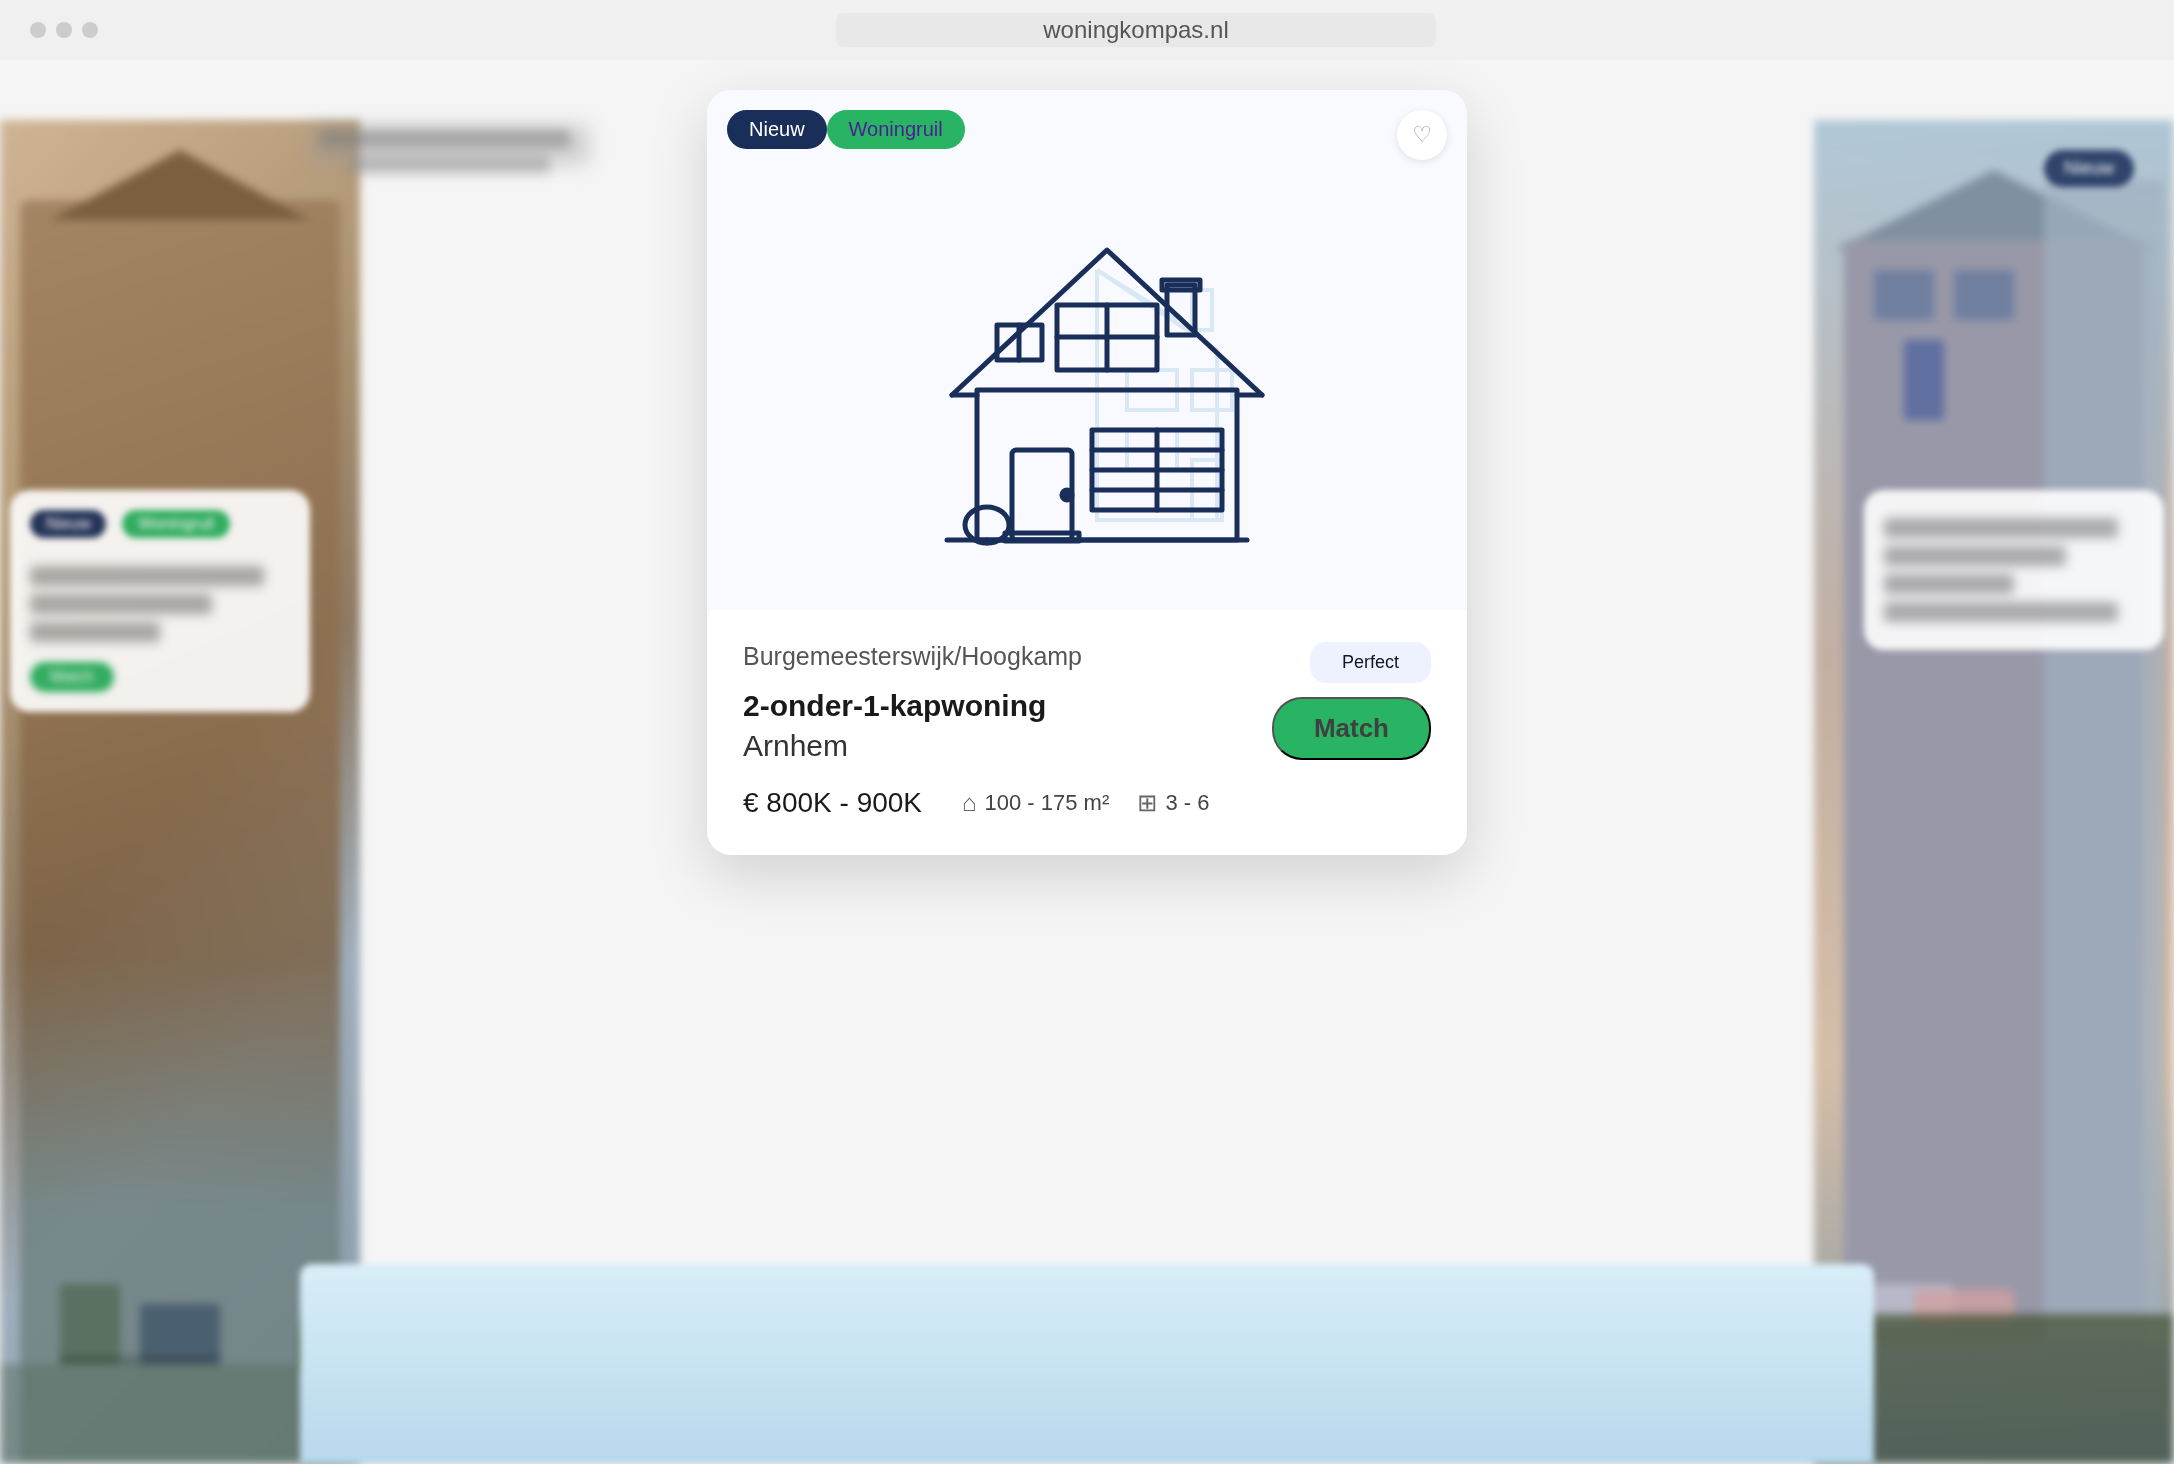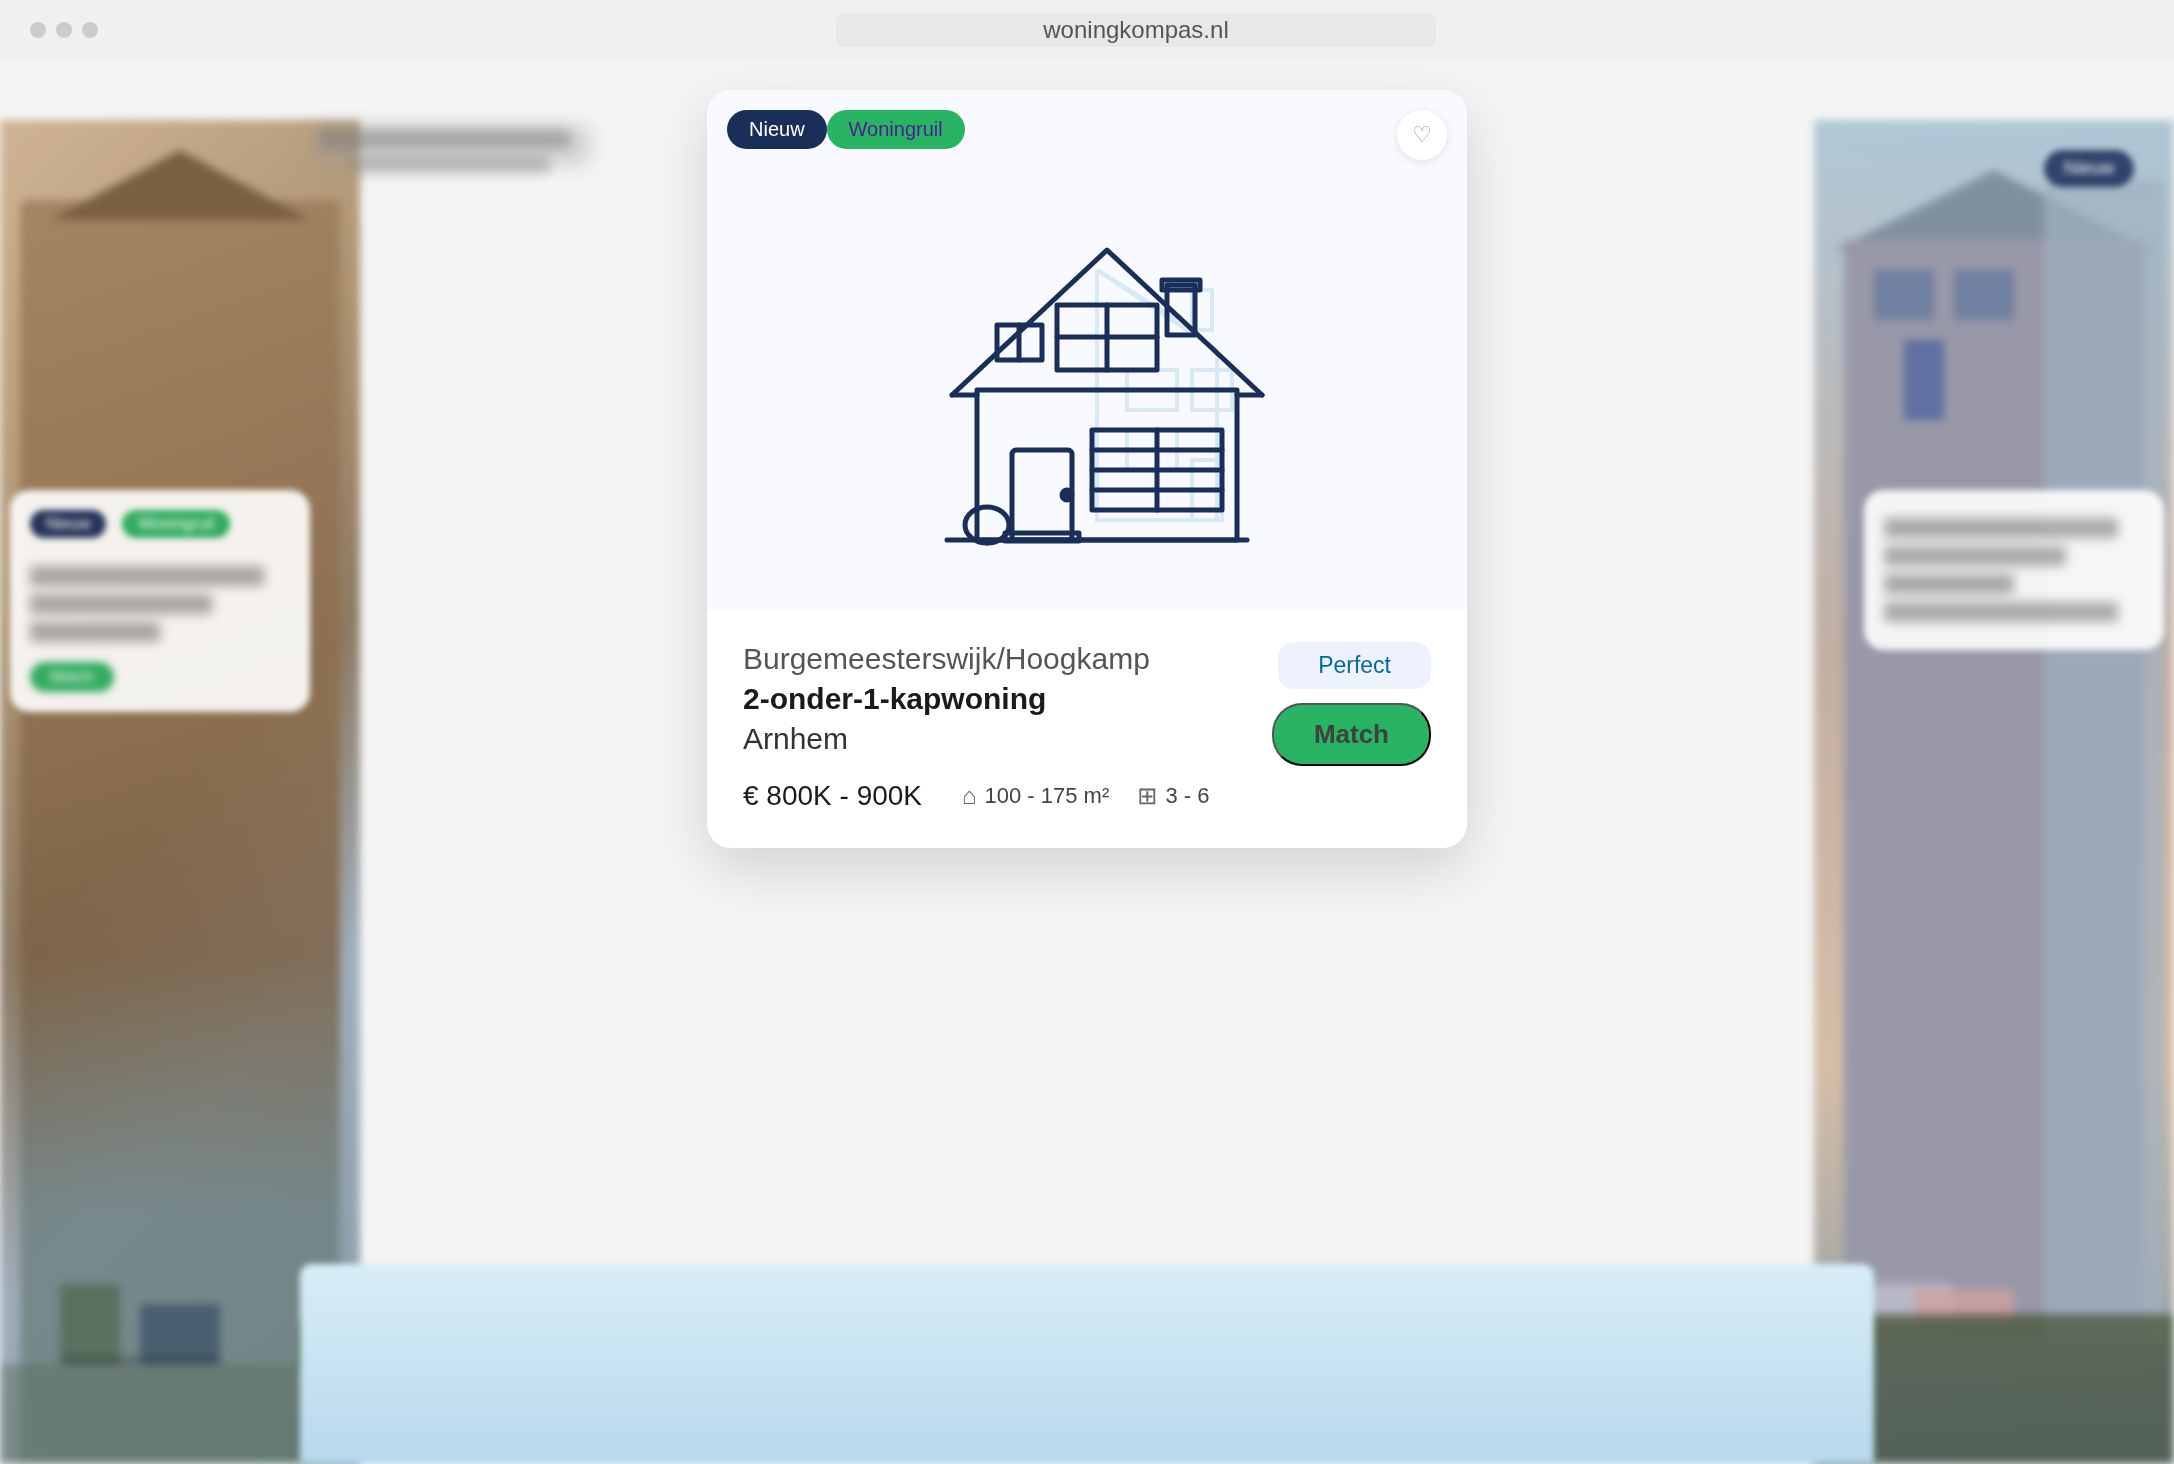--- a/index.html
+++ b/index.html
@@ -233,23 +233,23 @@
       display: flex;
       justify-content: space-between;
       align-items: flex-start;
     }
 
     .card-left {
       flex: 1;
     }
 
     .neighborhood {
-      font-size: 30px;
+      font-size: 25px;
       color: #555;
-      margin-bottom: 6px;
+      margin-bottom: 18px;
     }
 
     .house-type {
       font-size: 30px;
       font-weight: 700;
       color: #1a1a1a;
       margin-bottom: 6px;
     }
 
     .city {
@@ -266,24 +266,24 @@
 
     .card-right {
       display: flex;
       flex-direction: column;
       align-items: flex-end;
       gap: 14px;
     }
 
     .badge-perfect {
       background: #eef2ff;
-      color: #0369a1;
+      color: #0f172a;
       border-radius: 16px;
-      padding: 10px 40px;
-      font-size: 23px;
+      padding: 10px 32px;
+      font-size: 18px;
       font-weight: 500;
     }
 
     .badge-match {
       background: #28b463;
       color: #404040;
       border-radius: 30px;
       padding: 14px 40px;
       font-size: 26px;
       font-weight: 600;

